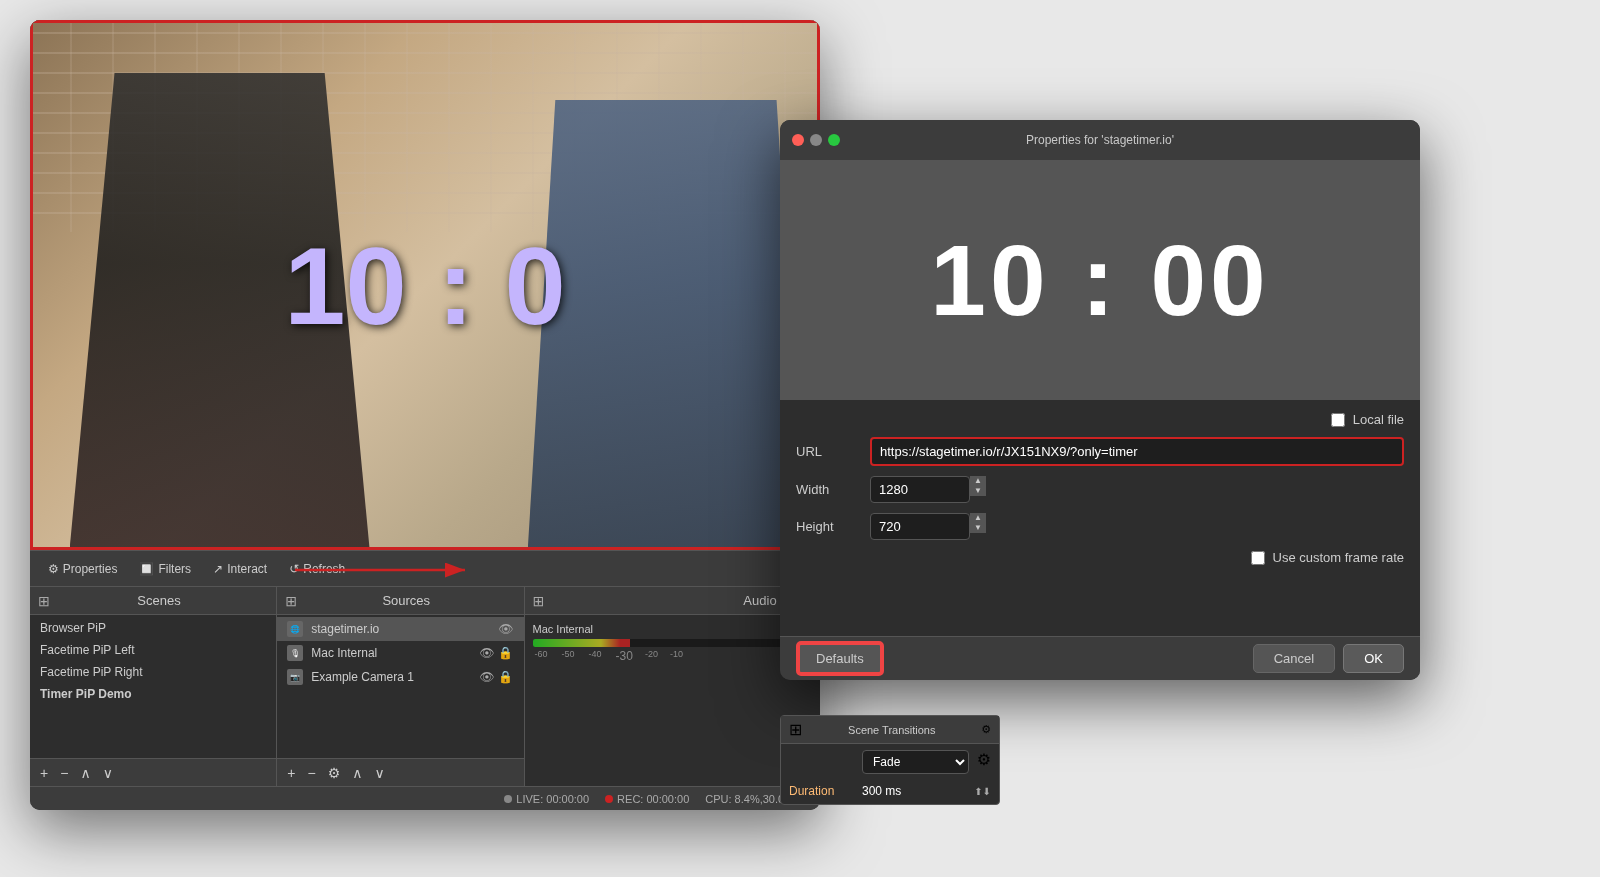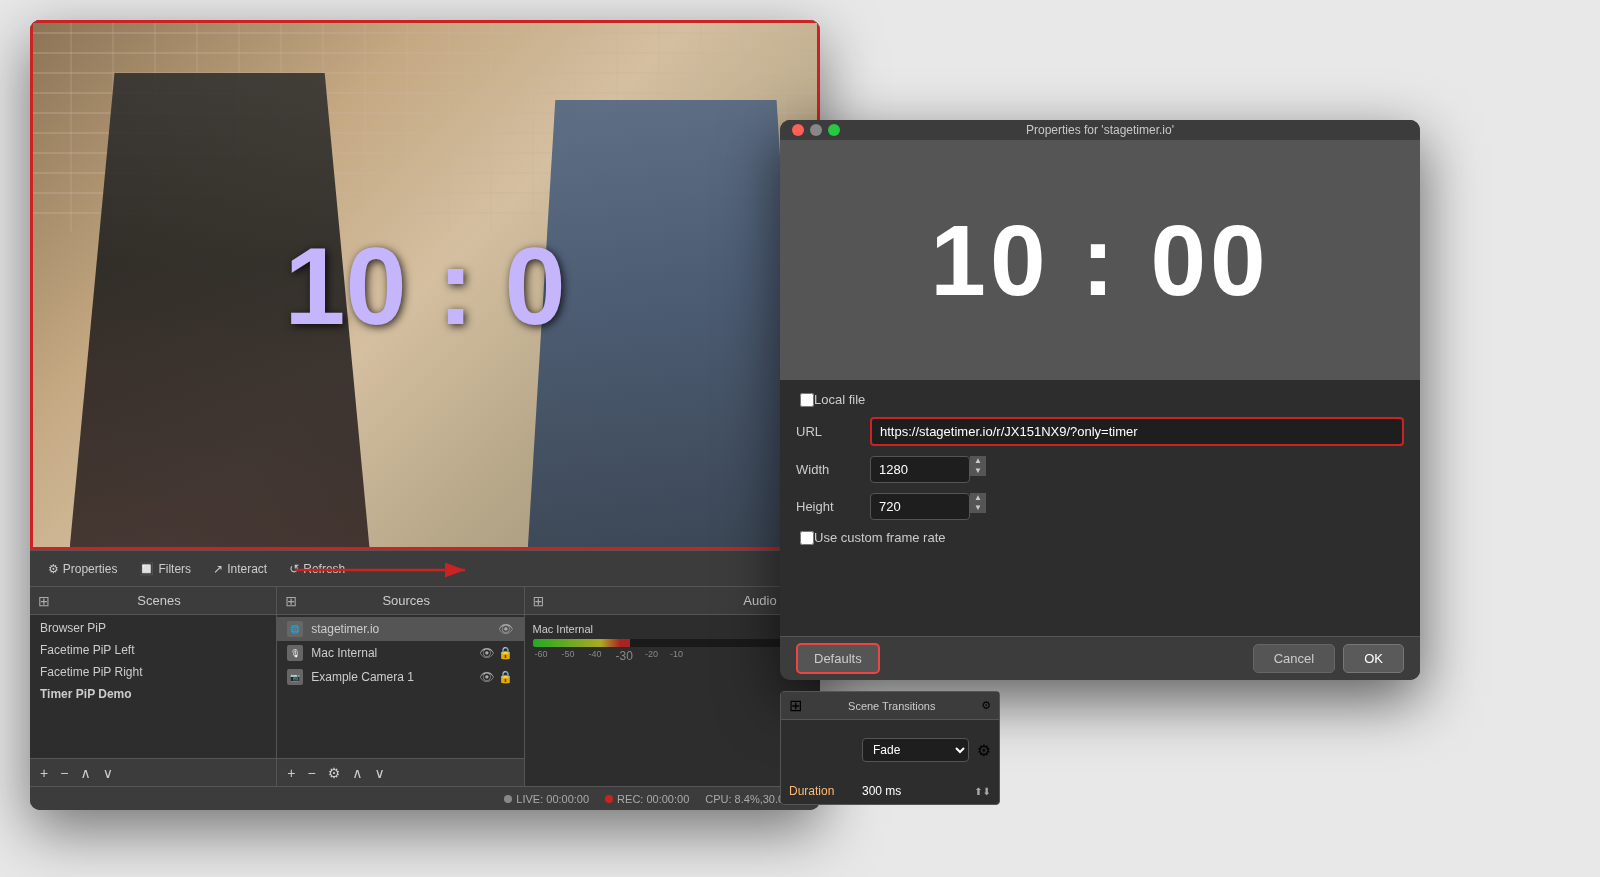--- a/index.html
+++ b/index.html
@@ -338,21 +338,21 @@
       background: #2d2d2d;
       border-radius: 10px;
       box-shadow: 0 20px 60px rgba(0,0,0,0.6);
       overflow: hidden;
       display: flex;
       flex-direction: column;
     }
 
     .props-titlebar {
       background: #3c3c3c;
-      height: 20px;
+      height: 40px;
       display: flex;
       align-items: center;
       padding: 0 12px;
       position: relative;
       flex-shrink: 0;
     }
 
     .props-title {
       position: absolute;
       left: 50%;
@@ -444,21 +444,23 @@
     }
 
     .form-input-group {
       display: flex;
       align-items: stretch;
     }
 
     .checkbox-row {
       display: flex;
       align-items: center;
+      gap: 8px;
       padding-left: 4px;
+      justify-content: flex-end;
     }
 
     .checkbox-row input[type="checkbox"] {
       width: 14px;
       height: 14px;
       cursor: pointer;
     }
 
     .checkbox-label {
       color: #cccccc;
@@ -471,21 +473,21 @@
       border-top: 1px solid #555;
       display: flex;
       align-items: center;
       padding: 0 16px;
       justify-content: space-between;
       flex-shrink: 0;
     }
 
     .btn-defaults {
       background: #555;
-      border: 2px solid #ef4444;
+      border: 4px solid #ef4444;
       border-radius: 5px;
       color: #cccccc;
       font-size: 13px;
       padding: 6px 16px;
       cursor: pointer;
     }
 
     .footer-right-btns {
       display: flex;
       gap: 8px;
@@ -537,23 +539,22 @@
       color: #ccc;
       font-size: 11px;
     }
 
     .st-icon {
       font-size: 11px;
       cursor: pointer;
     }
 
     .st-row {
-      padding: 18px 8px;
-      display: flex;
-      align-items: center;
+      padding: 6px 8px;
+      display: flex;
       gap: 8px;
     }
 
     .st-label {
       color: #ccc;
       font-size: 12px;
       width: 65px;
     }
 
     .st-select {

